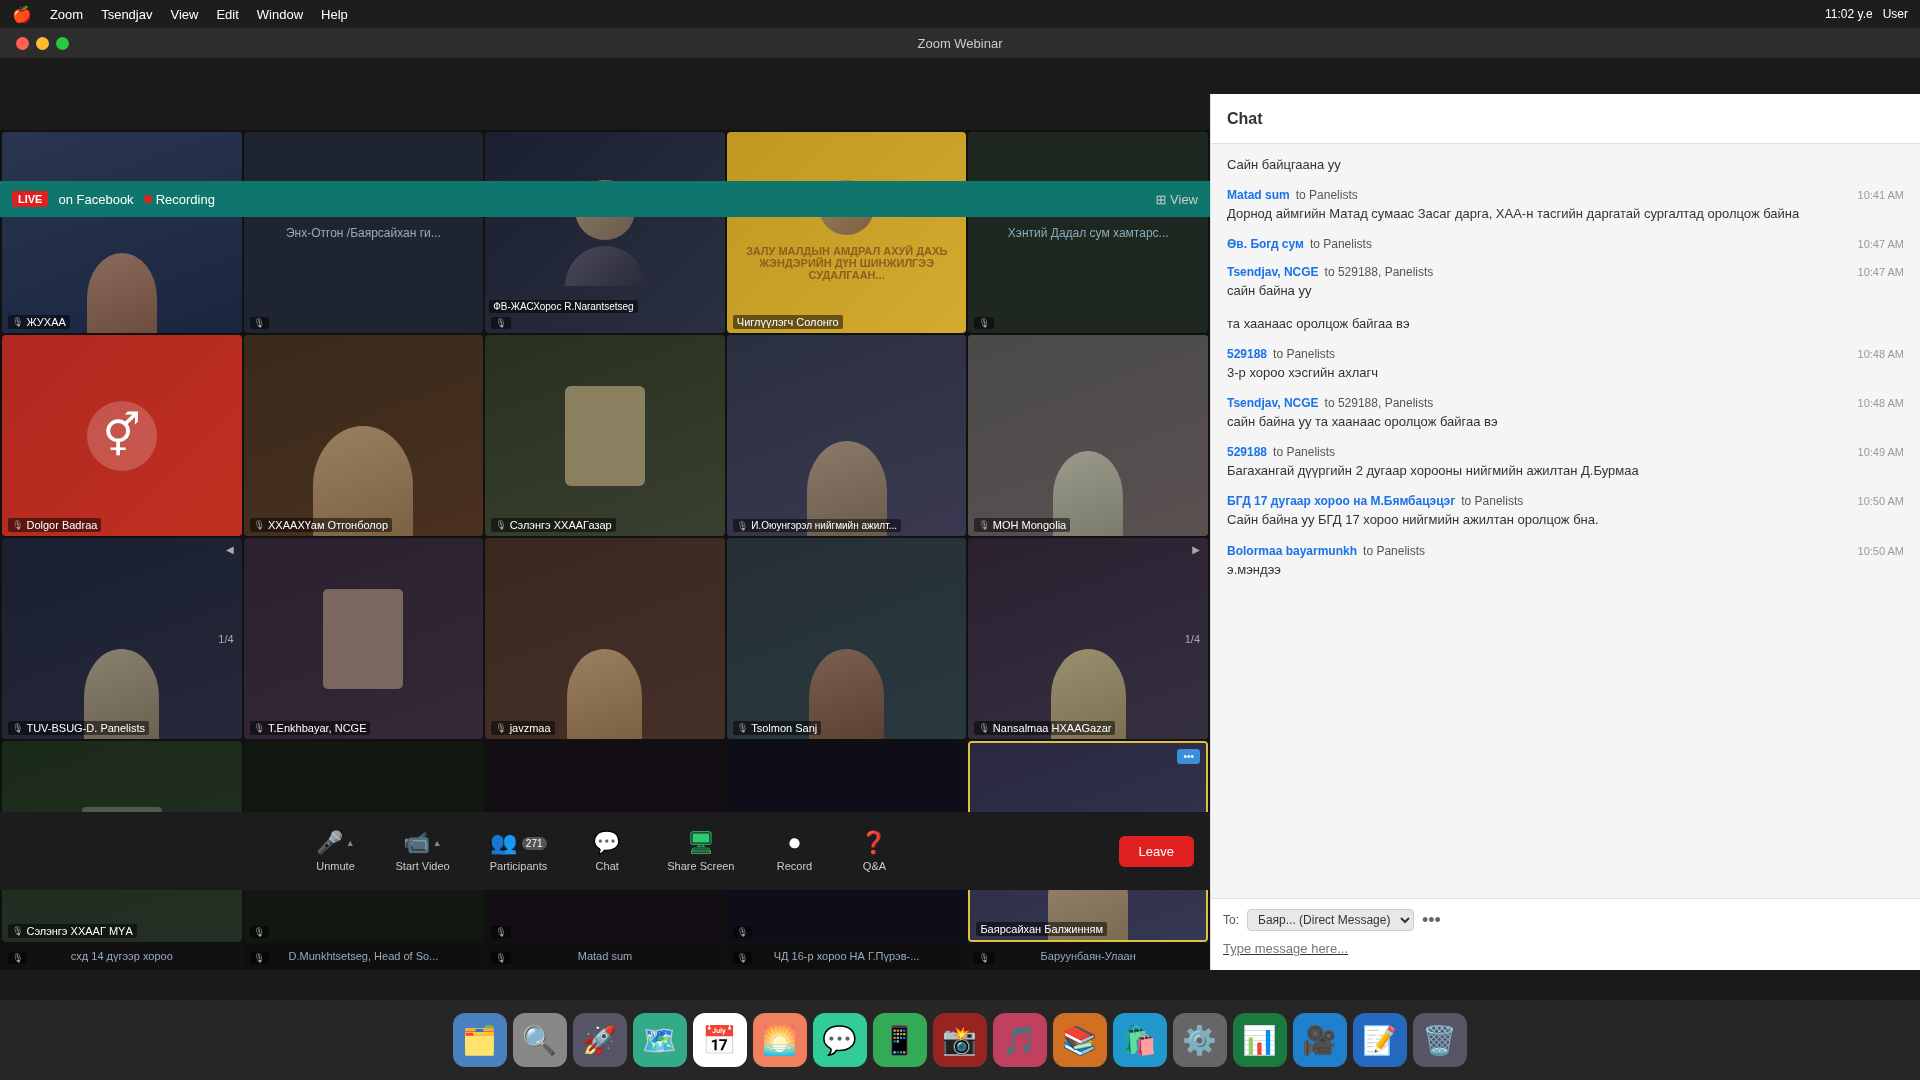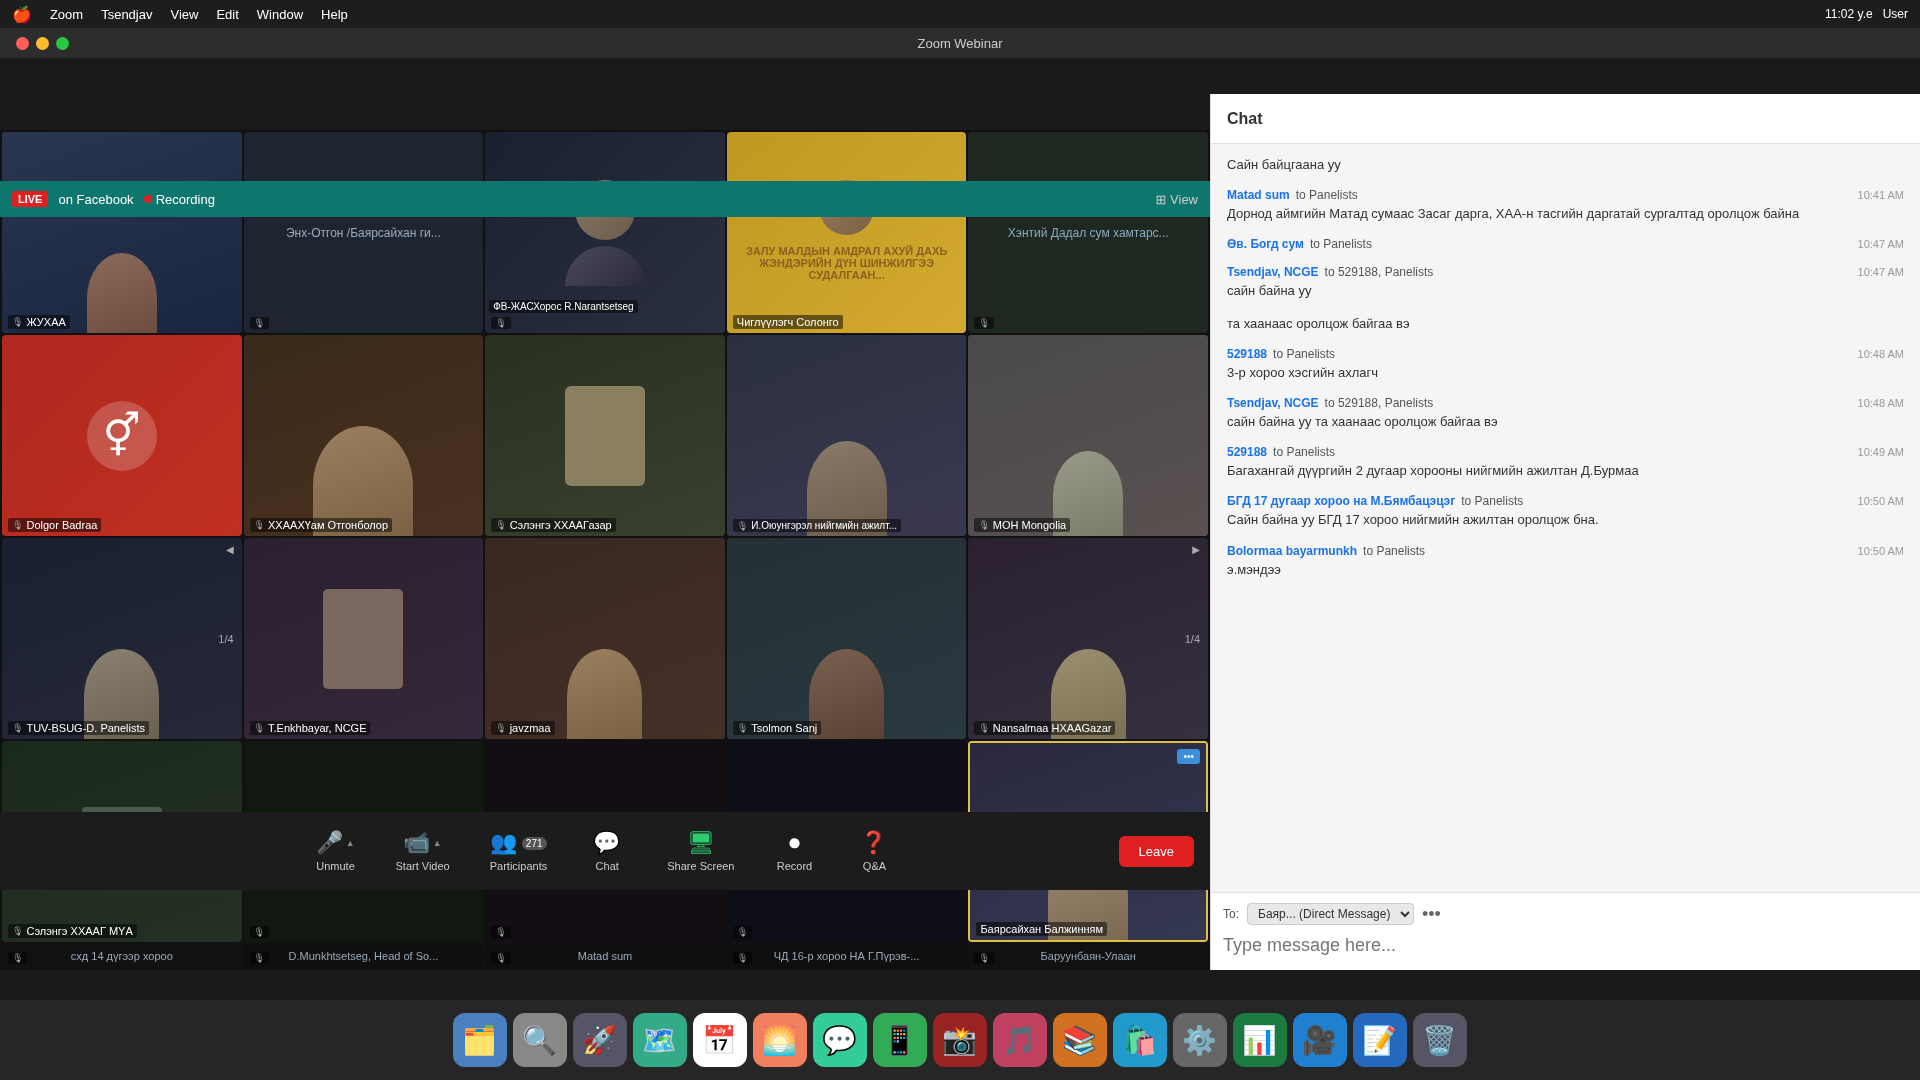--- a/index.html
+++ b/index.html
@@ -308,24 +308,25 @@
       border: 1px solid #ccc;
       border-radius: 4px;
       padding: 2px 6px;
       font-size: 12px;
       color: #333;
     }
     .chat-input {
       width: 100%;
       border: none;
       outline: none;
-      font-size: 18px;
+      font-size: 13px;
       color: #333;
       padding: 4px 0;
       background: transparent;
+      text-decoration: underline;
     }
     .chat-more-btn {
       background: none;
       border: none;
       font-size: 18px;
       color: #666;
       cursor: pointer;
     }
 
     

